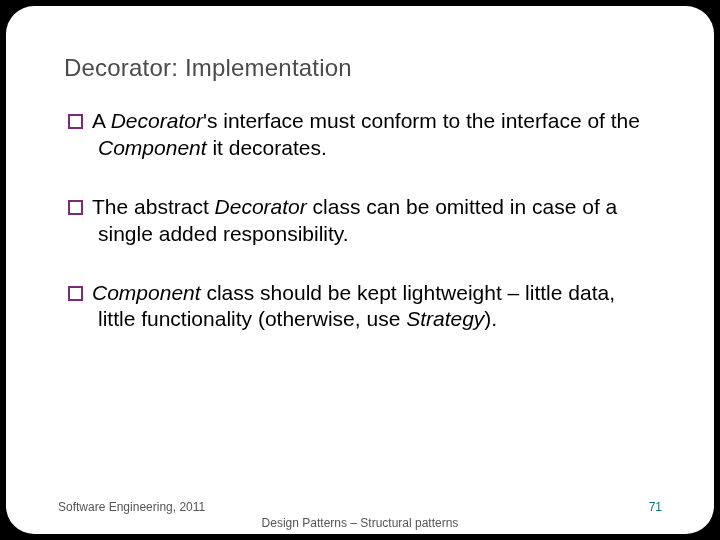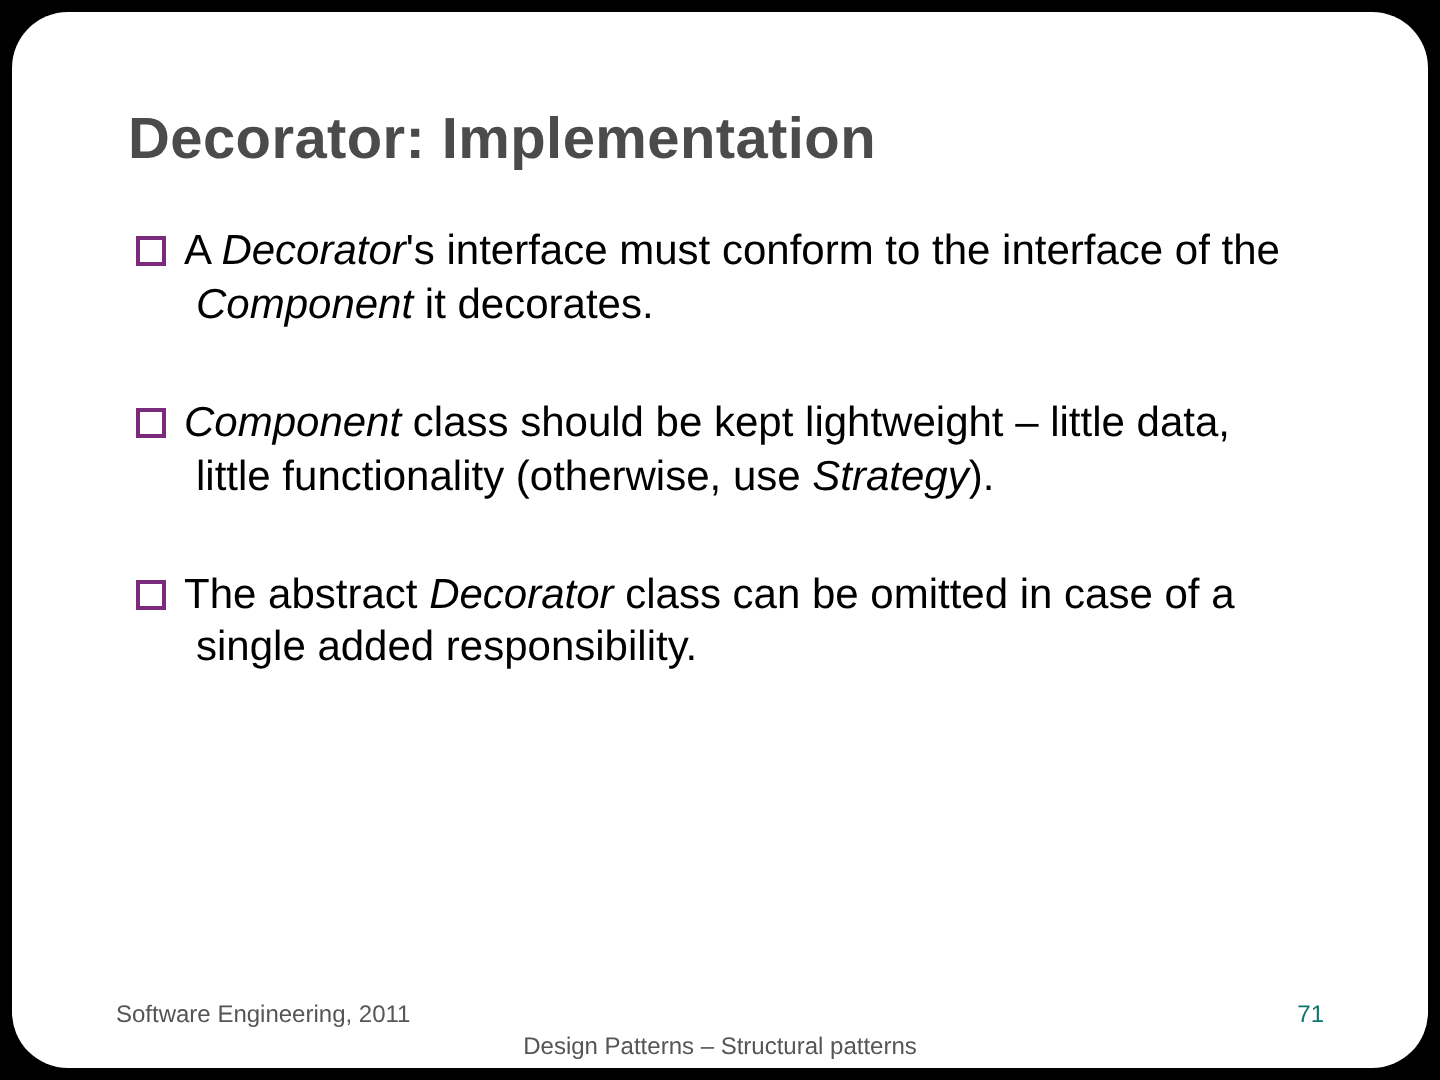--- a/index.html
+++ b/index.html
@@ -16,24 +16,24 @@
     left: 6px;
     top: 6px;
     width: 708px;
     height: 528px;
     background: #fff;
     border-radius: 28px;
     box-sizing: border-box;
     padding: 48px 58px 20px 58px;
   }
   .title {
-    font-size: 29px;
+    font-size: 24px;
     color: #4b4b4b;
     margin: 0 0 26px 0;
-    font-weight: 700;
+    font-weight: 400;
     letter-spacing: 0.2px;
   }
   .bullets {
     margin: 0 0 0 4px;
   }
   .bullet {
     font-size: 21px;
     color: #000;
     line-height: 1.28;
     margin-bottom: 32px;
@@ -78,25 +78,25 @@
 
   <h1 class="title">Decorator: Implementation</h1>
 
   <div class="bullets">
 
     <div class="bullet">
       <span class="box"></span><span><span>A </span><span class="it">Decorator</span><span>'s interface must conform to the interface of the </span><span class="it">Component</span><span> it decorates.</span></span>
     </div>
 
     <div class="bullet">
-      <span class="box"></span><span><span></span><span class="it">Component</span><span> class should be kept lightweight – little data, little functionality (otherwise, use </span><span class="it">Strategy</span><span>).</span></span>
+      <span class="box"></span><span><span>The abstract </span><span class="it">Decorator</span><span> class can be omitted in case of a single added responsibility.</span><span class="it"></span><span></span></span>
     </div>
 
     <div class="bullet">
-      <span class="box"></span><span><span>The abstract </span><span class="it">Decorator</span><span> class can be omitted in case of a single added responsibility.</span><span class="it"></span><span></span></span>
+      <span class="box"></span><span><span></span><span class="it">Component</span><span> class should be kept lightweight – little data, little functionality (otherwise, use </span><span class="it">Strategy</span><span>).</span></span>
     </div>
 
   </div>
 
   <div class="footer">
     <span class="left">Software Engineering, 2011</span>
     <span class="center">Design Patterns – Structural patterns</span>
     <span class="right">71</span>
   </div>
 

